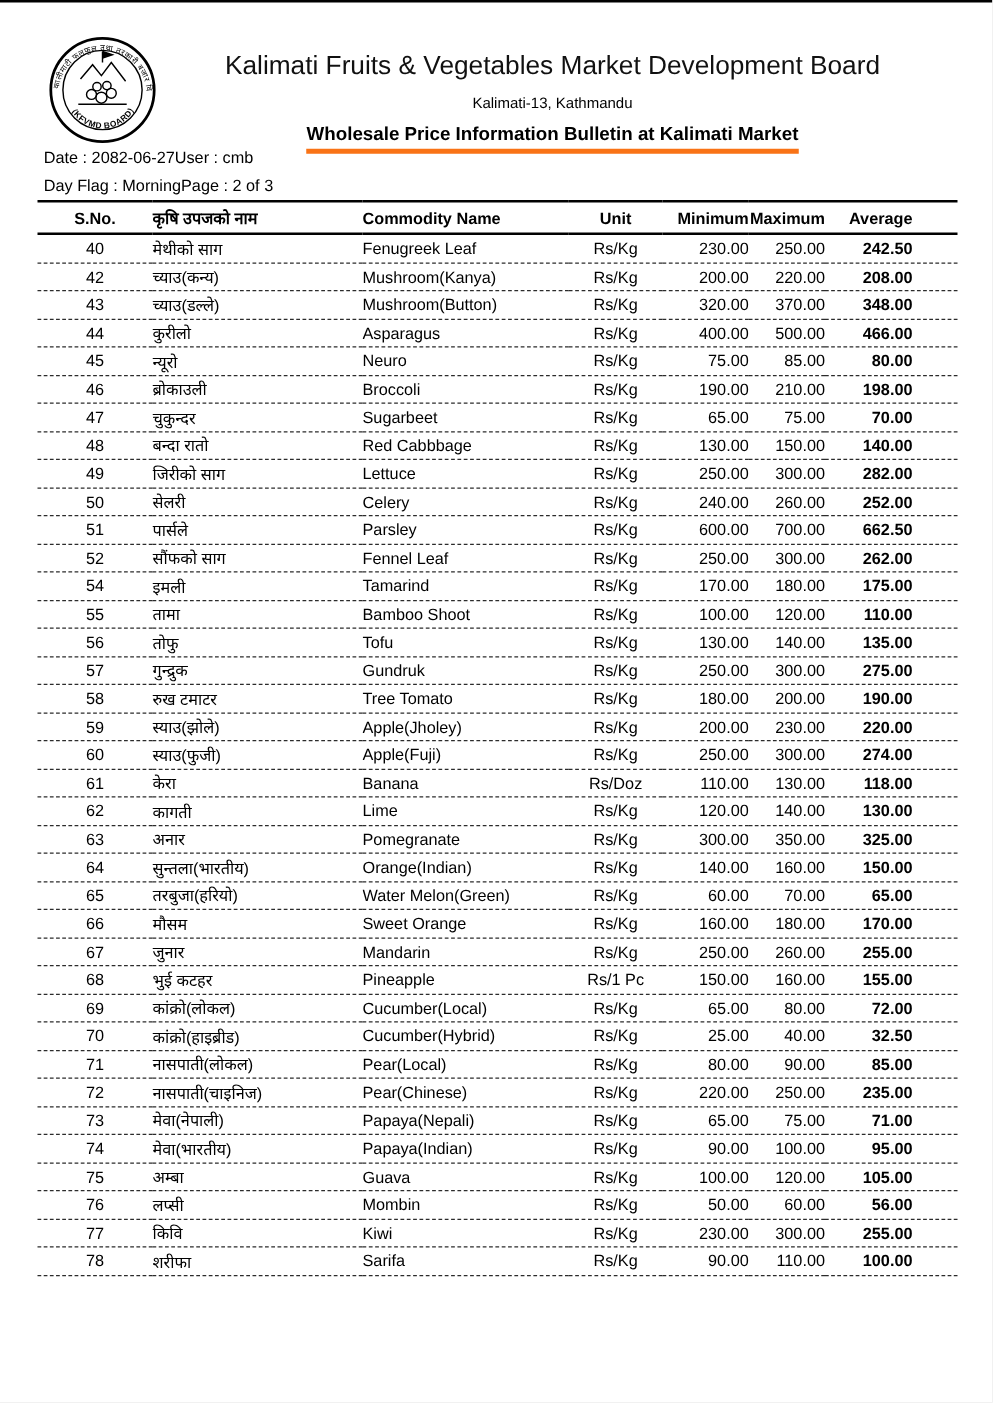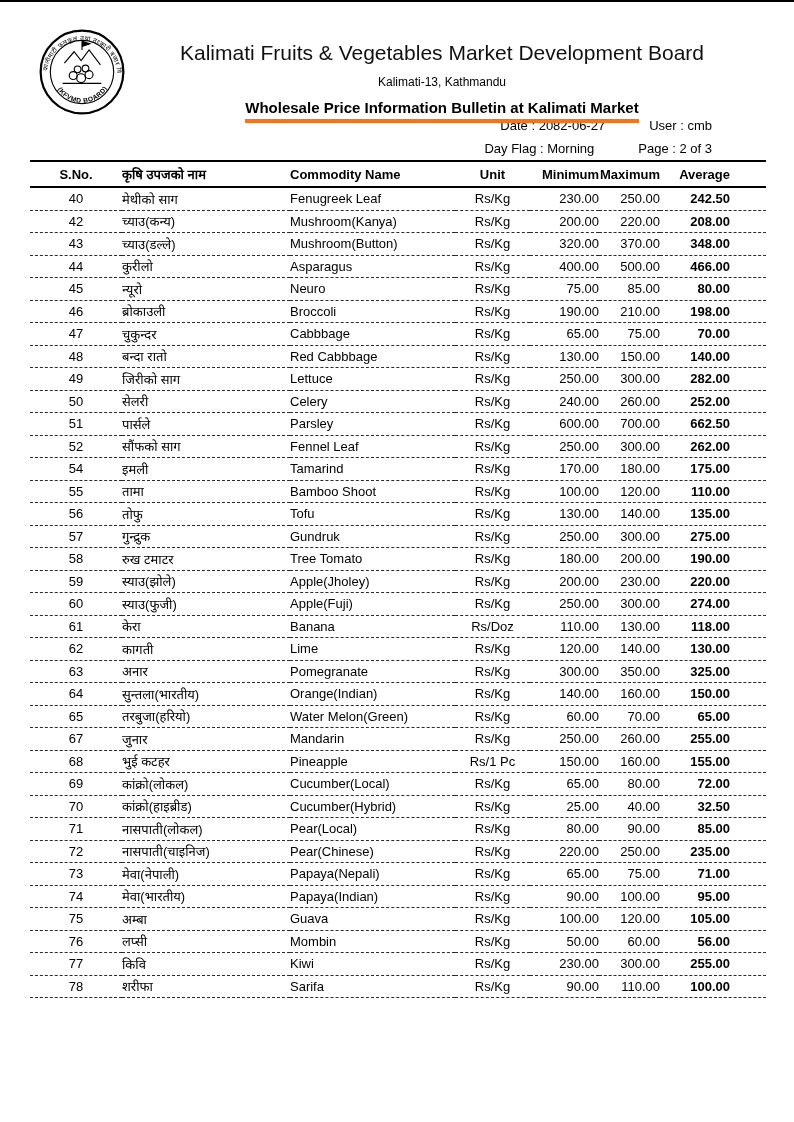--- a/index.html
+++ b/index.html
@@ -22,21 +22,21 @@
   .addr{font-size:12px;line-height:20px;margin-top:6px;color:#000000;}
   .bulletin{margin-top:6px;}
   .bulletin span{
     display:inline-block;
     font-size:15px;font-weight:bold;line-height:20px;
     border-bottom:4px solid #f97316;padding-bottom:1px;
   }
 
   
   .meta{margin:0 82px 0 35px;font-size:13px;}
-  .meta-row{display:flex;justify-content:flex-end;height:23px;align-items:center;gap:44px;}
+  .meta-row{display:flex;justify-content:flex-start;height:23px;align-items:center;}
 
   
   table.price-table{
     margin-left:30px;width:736px;
     border-collapse:collapse;table-layout:fixed;
     font-size:13px;
   }
   thead th{
     border-top:2.5px solid #000;
     border-bottom:2.5px solid #000;
@@ -181,21 +181,21 @@
           <td class="c-nep">ब्रोकाउली</td>
           <td class="c-com">Broccoli</td>
           <td class="c-unit">Rs/Kg</td>
           <td class="c-min">190.00</td>
           <td class="c-max">210.00</td>
           <td class="c-avg">198.00</td>
         </tr>
         <tr>
           <td class="c-sno">47</td>
           <td class="c-nep">चुकुन्दर</td>
-          <td class="c-com">Cabbbage</td>
+          <td class="c-com">Sugarbeet</td>
           <td class="c-unit">Rs/Kg</td>
           <td class="c-min">65.00</td>
           <td class="c-max">75.00</td>
           <td class="c-avg">70.00</td>
         </tr>
         <tr>
           <td class="c-sno">48</td>
           <td class="c-nep">बन्दा  रातो</td>
           <td class="c-com">Red Cabbbage</td>
           <td class="c-unit">Rs/Kg</td>
@@ -341,20 +341,29 @@
         <tr>
           <td class="c-sno">65</td>
           <td class="c-nep">तरबुजा(हरियो)</td>
           <td class="c-com">Water Melon(Green)</td>
           <td class="c-unit">Rs/Kg</td>
           <td class="c-min">60.00</td>
           <td class="c-max">70.00</td>
           <td class="c-avg">65.00</td>
         </tr>
         <tr>
+          <td class="c-sno">66</td>
+          <td class="c-nep">मौसम</td>
+          <td class="c-com">Sweet Orange</td>
+          <td class="c-unit">Rs/Kg</td>
+          <td class="c-min">160.00</td>
+          <td class="c-max">180.00</td>
+          <td class="c-avg">170.00</td>
+        </tr>
+        <tr>
           <td class="c-sno">67</td>
           <td class="c-nep">जुनार</td>
           <td class="c-com">Mandarin</td>
           <td class="c-unit">Rs/Kg</td>
           <td class="c-min">250.00</td>
           <td class="c-max">260.00</td>
           <td class="c-avg">255.00</td>
         </tr>
         <tr>
           <td class="c-sno">68</td>

